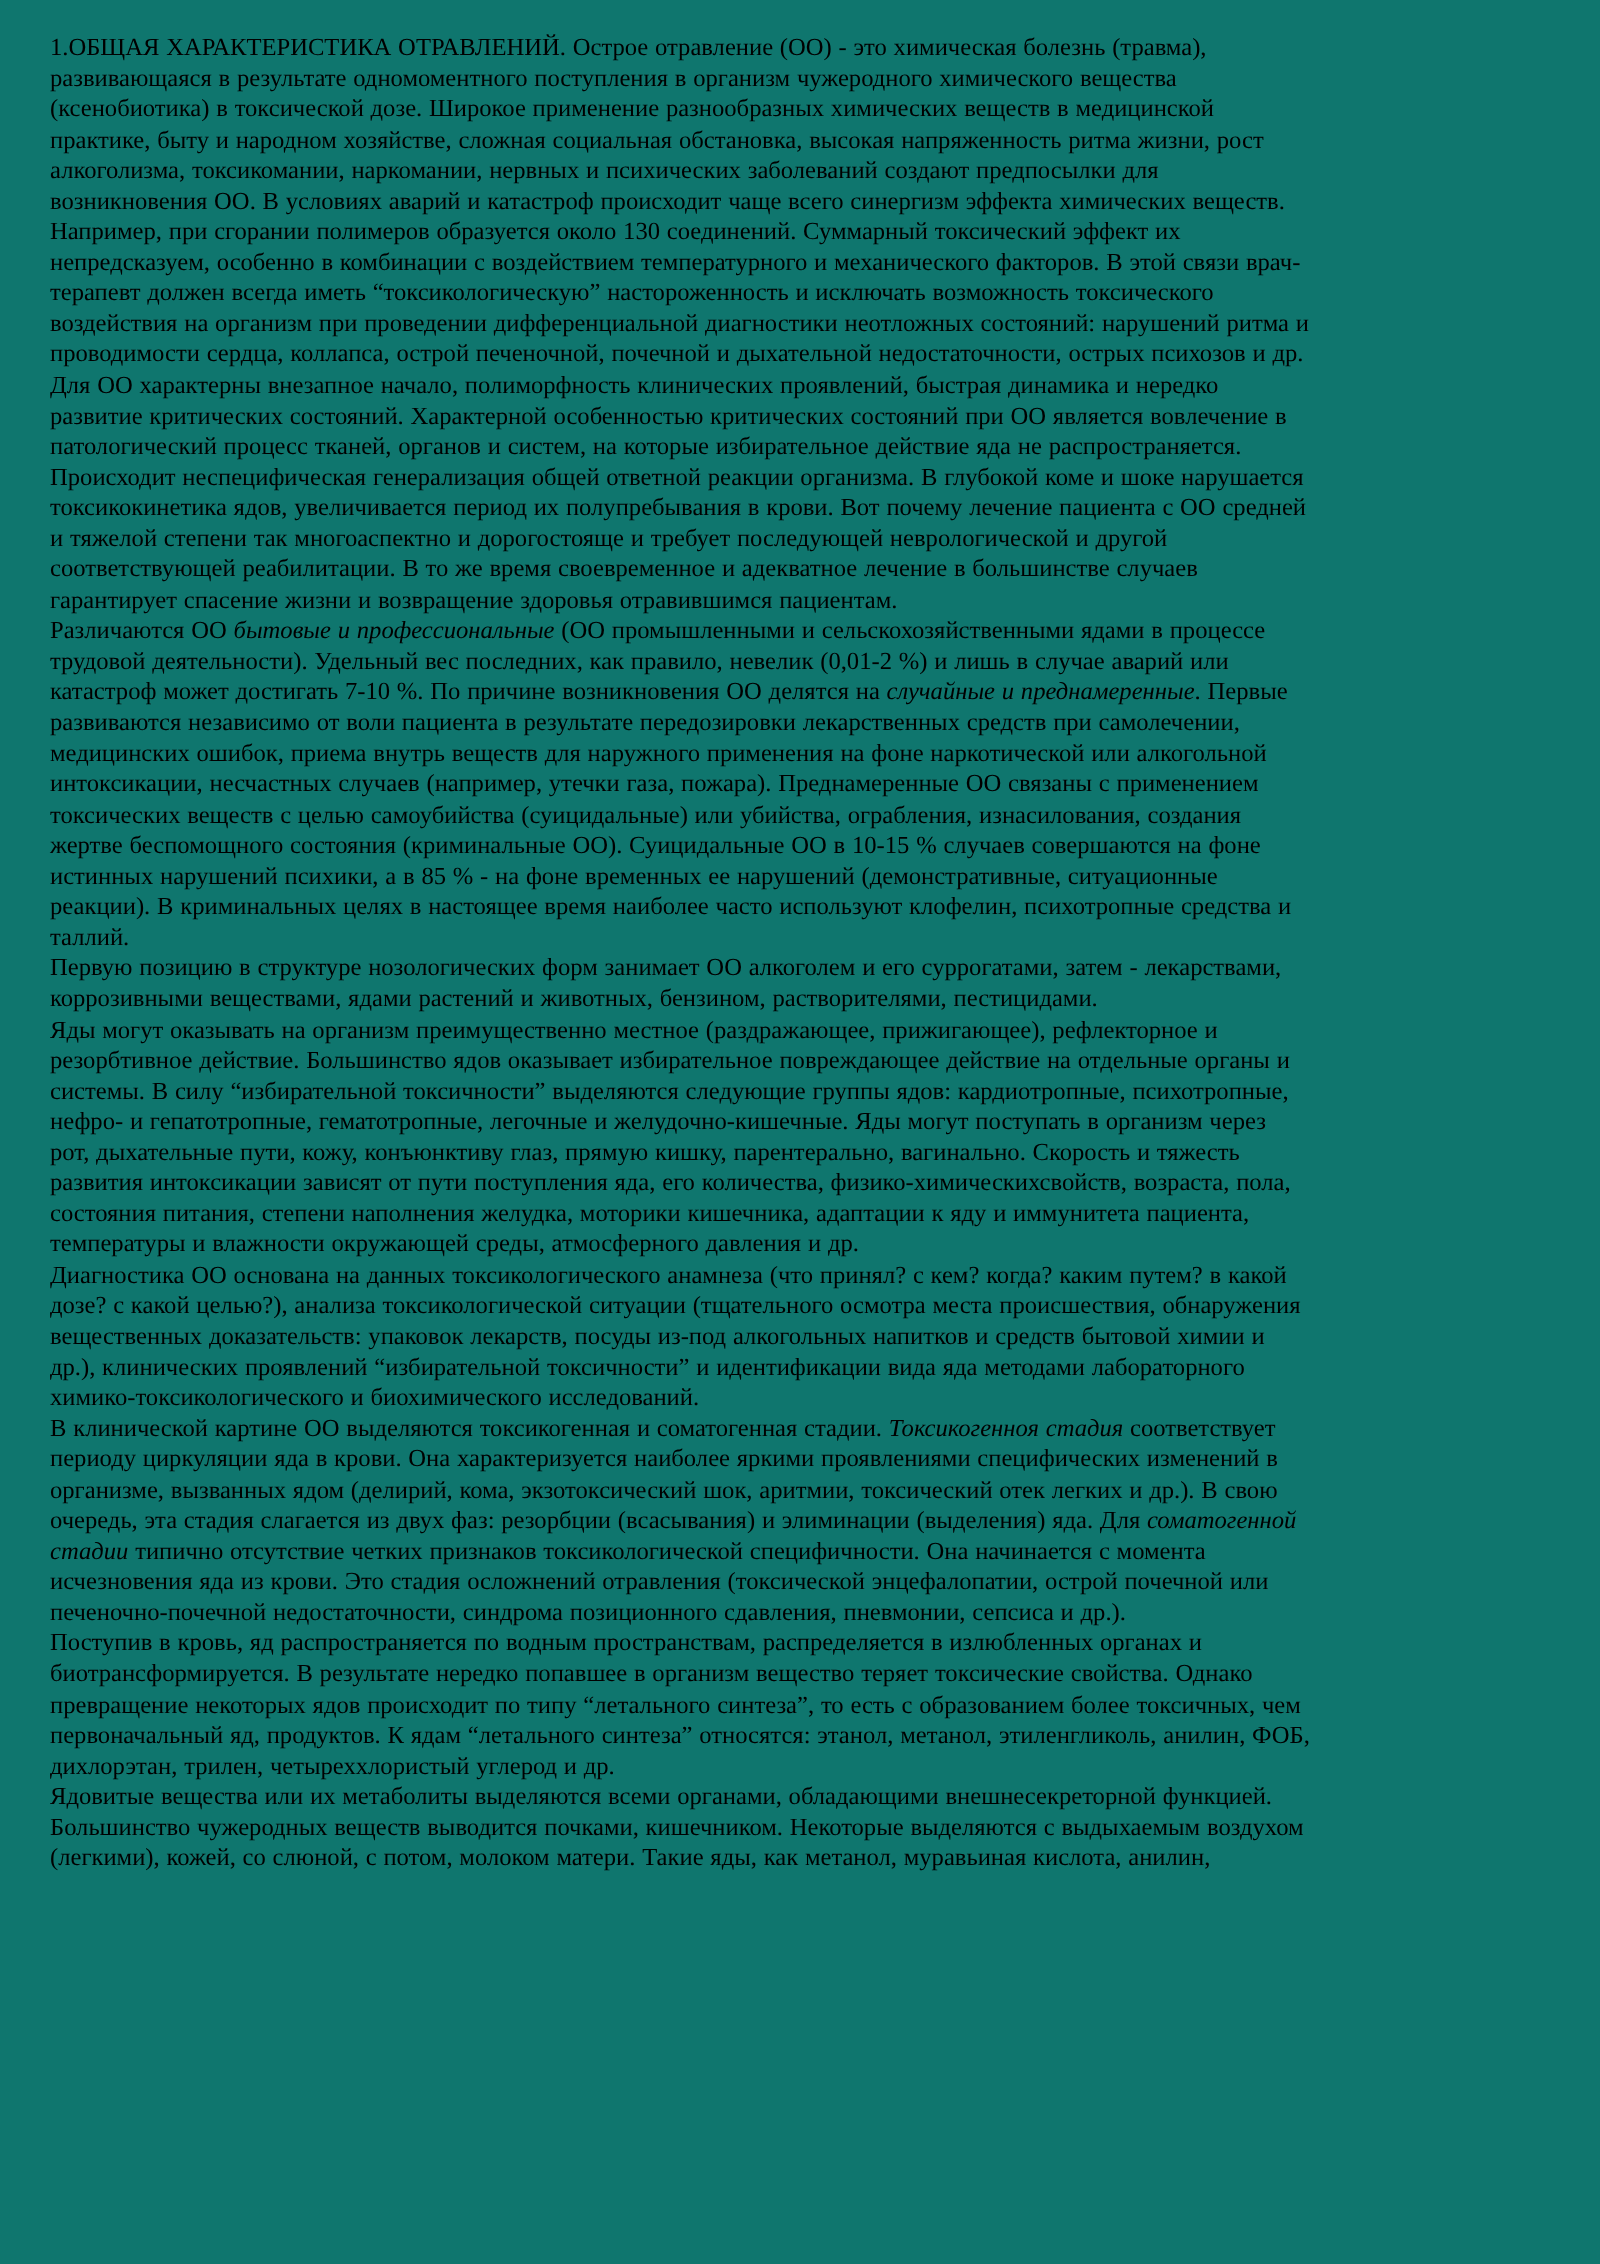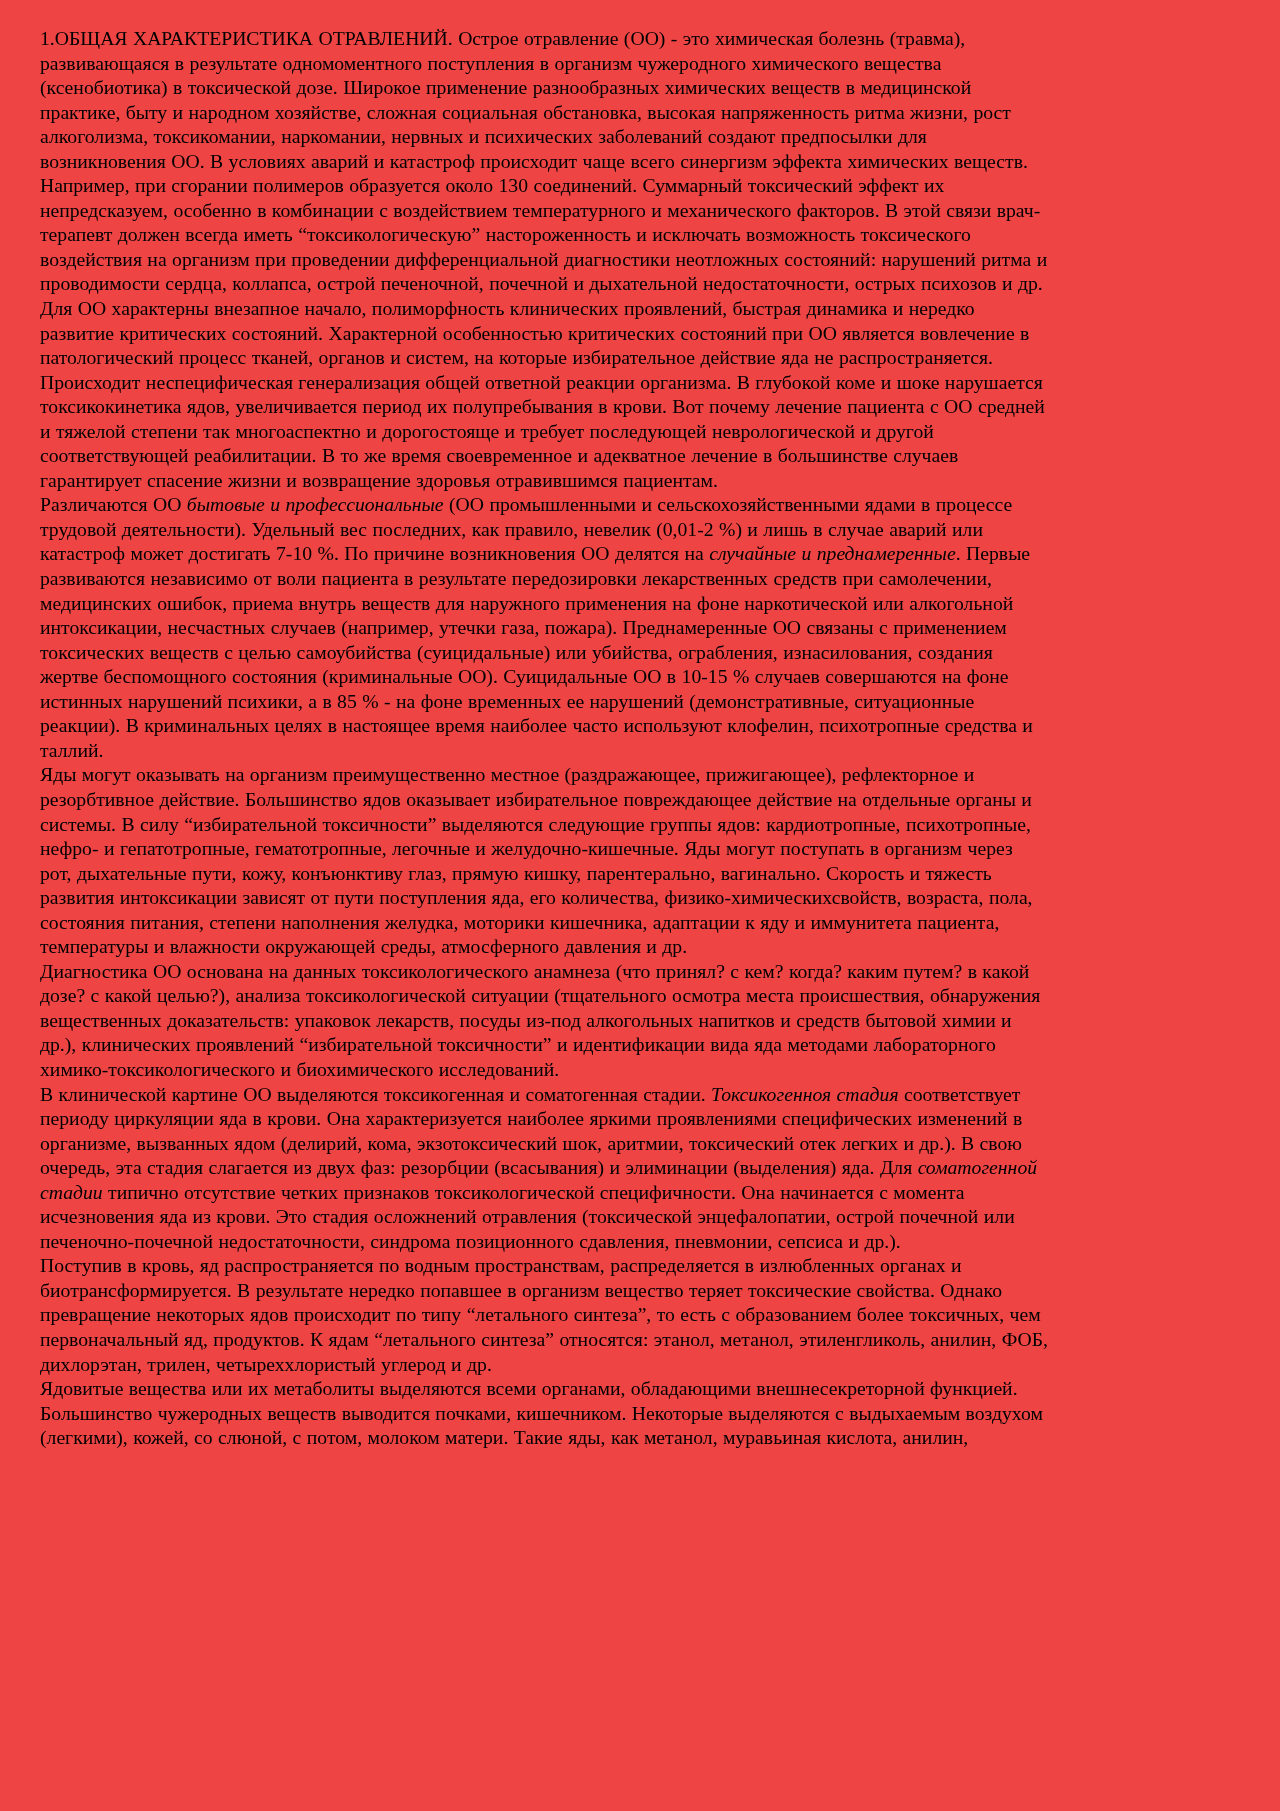--- a/index.html
+++ b/index.html
@@ -4,21 +4,21 @@
 <style>
   html, body {
     margin: 0;
     padding: 0;
     background: #ffffff;
   }
   .page {
     position: relative;
     width: 1280px;
     height: 1811px;
-    background: #ef4444;
+    background: #0f766e;
     overflow: hidden;
   }
   .doc-text {
     position: absolute;
     left: 40px;
     top: 26px;
     width: 1008px;
     font-family: "Liberation Serif", "DejaVu Serif", serif;
     font-size: 19.7px;
     line-height: 24.55px;
@@ -35,19 +35,20 @@
     margin-top: 12px;
   }
 </style>
 </head>
 <body>
 
 <div class="page">
   <div class="doc-text">
       <p><span>1.ОБЩАЯ ХАРАКТЕРИСТИКА ОТРАВЛЕНИЙ. Острое отравление (ОО) - это химическая болезнь (травма), развивающаяся в результате одномоментного поступления в организм чужеродного химического вещества (ксенобиотика) в токсической дозе. Широкое применение разнообразных химических веществ в медицинской практике, быту и народном хозяйстве, сложная социальная обстановка, высокая напряженность ритма жизни, рост алкоголизма, токсикомании, наркомании, нервных и психических заболеваний создают предпосылки для возникновения ОО. В условиях аварий и катастроф происходит чаще всего синергизм эффекта химических веществ. Например, при сгорании полимеров образуется около 130 соединений. Суммарный токсический эффект их непредсказуем, особенно в комбинации с воздействием температурного и механического факторов. В этой связи врач-терапевт должен всегда иметь “токсикологическую” настороженность и исключать возможность токсического воздействия на организм при проведении дифференциальной диагностики неотложных состояний: нарушений ритма и проводимости сердца, коллапса, острой печеночной, почечной и дыхательной недостаточности, острых психозов и др. Для ОО характерны внезапное начало, полиморфность клинических проявлений, быстрая динамика и нередко развитие критических состояний. Характерной особенностью критических состояний при ОО является вовлечение в патологический процесс тканей, органов и систем, на которые избирательное действие яда не распространяется. Происходит неспецифическая генерализация общей ответной реакции организма. В глубокой коме и шоке нарушается токсикокинетика ядов, увеличивается период их полупребывания в крови. Вот почему лечение пациента с ОО средней и тяжелой степени так многоаспектно и дорогостояще и требует последующей неврологической и другой соответствующей реабилитации. В то же время своевременное и адекватное лечение в большинстве случаев гарантирует спасение жизни и возвращение здоровья отравившимся пациентам.</span></p>
       <p><span>Различаются ОО </span><em>бытовые и профессиональные</em><span> (ОО промышленными и сельскохозяйственными ядами в процессе трудовой деятельности). Удельный вес последних, как правило, невелик (0,01-2 %) и лишь в случае аварий или катастроф может достигать 7-10 %. По причине возникновения ОО делятся на </span><em>случайные и преднамеренные</em><span>. Первые развиваются независимо от воли пациента в результате передозировки лекарственных средств при самолечении, медицинских ошибок, приема внутрь веществ для наружного применения на фоне наркотической или алкогольной интоксикации, несчастных случаев (например, утечки газа, пожара). Преднамеренные ОО связаны с применением токсических веществ с целью самоубийства (суицидальные) или убийства, ограбления, изнасилования, создания жертве беспомощного состояния (криминальные ОО). Суицидальные ОО в 10-15 % случаев совершаются на фоне истинных нарушений психики, а в 85 % - на фоне временных ее нарушений (демонстративные, ситуационные реакции). В криминальных целях в настоящее время наиболее часто используют клофелин, психотропные средства и таллий.</span></p>
+      <p><span>Первую позицию в структуре нозологических форм занимает ОО алкоголем и его суррогатами, затем - лекарствами, коррозивными веществами, ядами растений и животных, бензином, растворителями, пестицидами.</span></p>
       <p><span>Яды могут оказывать на организм преимущественно местное (раздражающее, прижигающее), рефлекторное и резорбтивное действие. Большинство ядов оказывает избирательное повреждающее действие на отдельные органы и системы. В силу “избирательной токсичности” выделяются следующие группы ядов: кардиотропные, психотропные, нефро- и гепатотропные, гематотропные, легочные и желудочно-кишечные. Яды могут поступать в организм через рот, дыхательные пути, кожу, конъюнктиву глаз, прямую кишку, парентерально, вагинально. Скорость и тяжесть развития интоксикации зависят от пути поступления яда, его количества, физико-химическихсвойств, возраста, пола, состояния питания, степени наполнения желудка, моторики кишечника, адаптации к яду и иммунитета пациента, температуры и влажности окружающей среды, атмосферного давления и др.</span></p>
       <p><span>Диагностика ОО основана на данных токсикологического анамнеза (что принял? с кем? когда? каким путем? в какой дозе? с какой целью?), анализа токсикологической ситуации (тщательного осмотра места происшествия, обнаружения вещественных доказательств: упаковок лекарств, посуды из-под алкогольных напитков и средств бытовой химии и др.), клинических проявлений “избирательной токсичности” и идентификации вида яда методами лабораторного химико-токсикологического и биохимического исследований.</span></p>
       <p><span>В клинической картине ОО выделяются токсикогенная и соматогенная стадии. </span><em>Токсикогенноя стадия</em><span> соответствует периоду циркуляции яда в крови. Она характеризуется наиболее яркими проявлениями специфических изменений в организме, вызванных ядом (делирий, кома, экзотоксический шок, аритмии, токсический отек легких и др.). В свою очередь, эта стадия слагается из двух фаз: резорбции (всасывания) и элиминации (выделения) яда. Для </span><em>соматогенной стадии</em><span> типично отсутствие четких признаков токсикологической специфичности. Она начинается с момента исчезновения яда из крови. Это стадия осложнений отравления (токсической энцефалопатии, острой почечной или печеночно-почечной недостаточности, синдрома позиционного сдавления, пневмонии, сепсиса и др.).</span></p>
       <p><span>Поступив в кровь, яд распространяется по водным пространствам, распределяется в излюбленных органах и биотрансформируется. В результате нередко попавшее в организм вещество теряет токсические свойства. Однако превращение некоторых ядов происходит по типу “летального синтеза”, то есть с образованием более токсичных, чем первоначальный яд, продуктов. К ядам “летального синтеза” относятся: этанол, метанол, этиленгликоль, анилин, ФОБ, дихлорэтан, трилен, четыреххлористый углерод и др.</span></p>
       <p><span>Ядовитые вещества или их метаболиты выделяются всеми органами, обладающими внешнесекреторной функцией. Большинство чужеродных веществ выводится почками, кишечником. Некоторые выделяются с выдыхаемым воздухом (легкими), кожей, со слюной, с потом, молоком матери. Такие яды, как метанол, муравьиная кислота, анилин,</span></p>
     </div>
 </div>
 
 </body></html>

